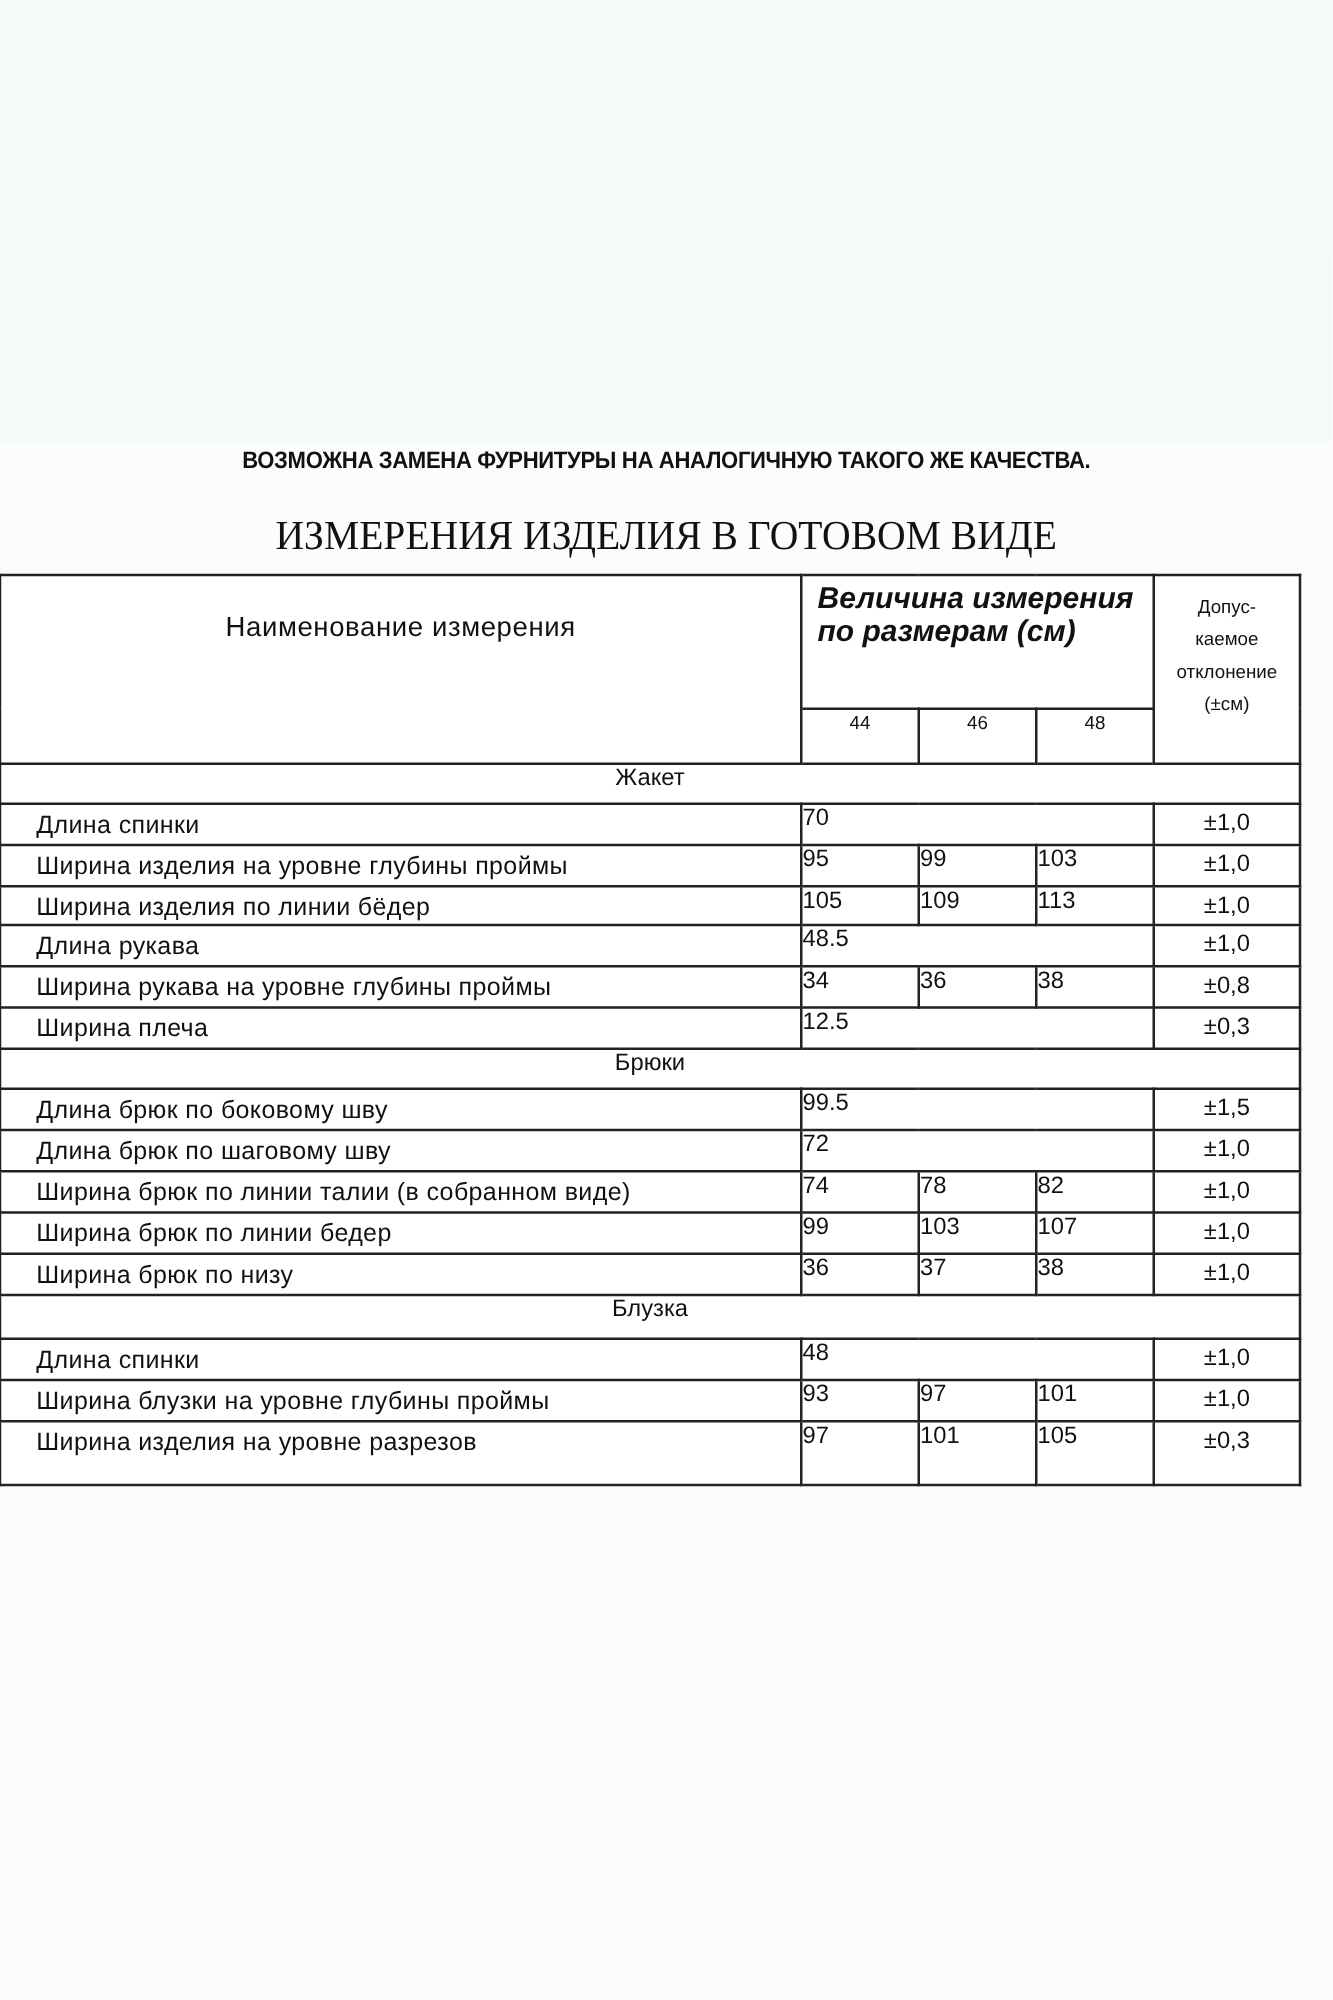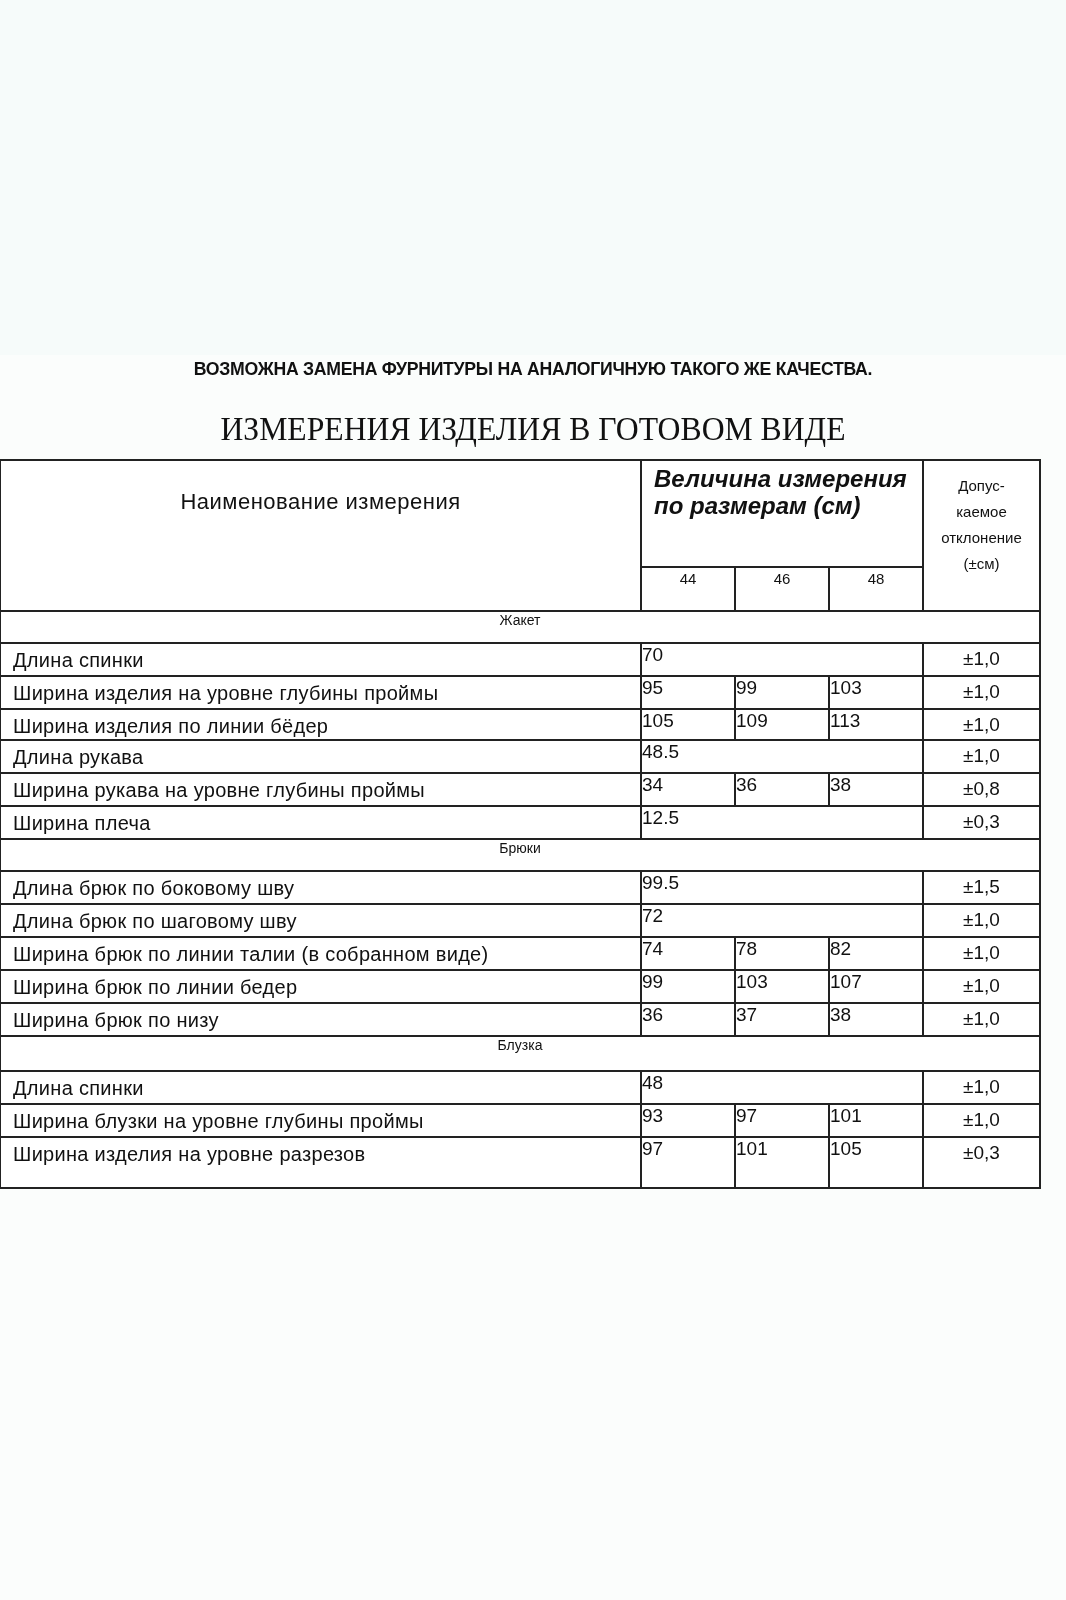--- a/index.html
+++ b/index.html
@@ -28,22 +28,22 @@
   }
   td { border: 2px solid #222; padding: 0; vertical-align: top; }
   col.c-name { width: 641px; }
   col.c-s { width: 94px; }
   col.c-tol { width: 117px; }
   .h-name { height: 104px; text-align: center; font-size: 22px; padding-top: 28px; letter-spacing: 0.5px; box-sizing: border-box; }
   .h-size { font-style: italic; font-weight: bold; font-size: 24px; padding: 4px 8px 0 12px; line-height: 27px; box-sizing: border-box; }
   .h-tol { text-align: center; font-size: 15px; line-height: 26px; padding-top: 12px; box-sizing: border-box; margin-left: 20px; }
   .h-num { height: 44px; text-align: center; font-size: 15px; padding-top: 2px; box-sizing: border-box; }
   tr.r td { height: 31px; box-sizing: border-box; }
-  .section td { text-align: center; font-size: 14px; padding-top: 0px; height: 31px; box-sizing: border-box; }
-  .name { padding-left: 12px; padding-top: 5px; font-size: 20px; letter-spacing: 0.3px; white-space: nowrap; }
+  .section td { text-align: center; font-size: 19px; padding-top: 0px; height: 31px; box-sizing: border-box; }
+  .name { padding-left: 28px; padding-top: 5px; font-size: 20px; letter-spacing: 0.3px; white-space: nowrap; }
   .val { text-align: left; font-size: 19px; padding-top: 0; }
   .tol { text-align: center; font-size: 19px; padding-top: 4px; }
 </style>
 </head>
 <body>
 
 <div class="top-band"></div>
 
 <div class="notice">ВОЗМОЖНА ЗАМЕНА ФУРНИТУРЫ НА АНАЛОГИЧНУЮ ТАКОГО ЖЕ КАЧЕСТВА.</div>
 <div class="title">ИЗМЕРЕНИЯ ИЗДЕЛИЯ В ГОТОВОМ ВИДЕ</div>

